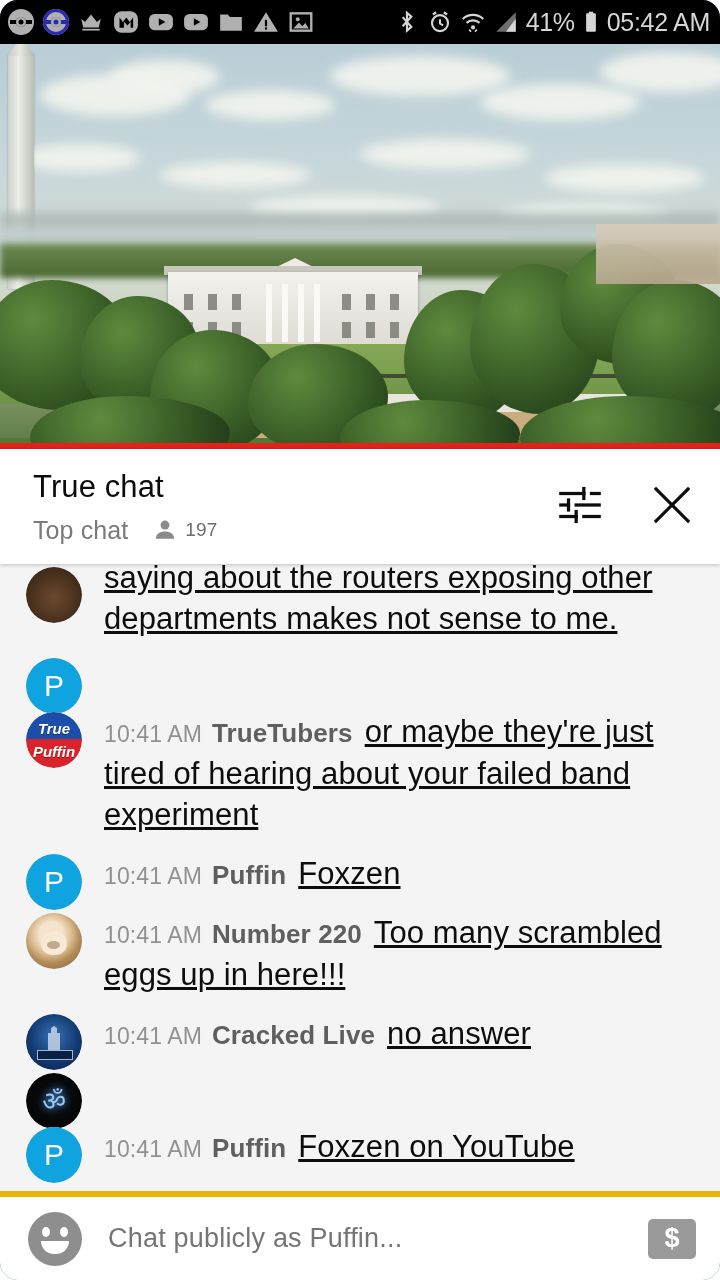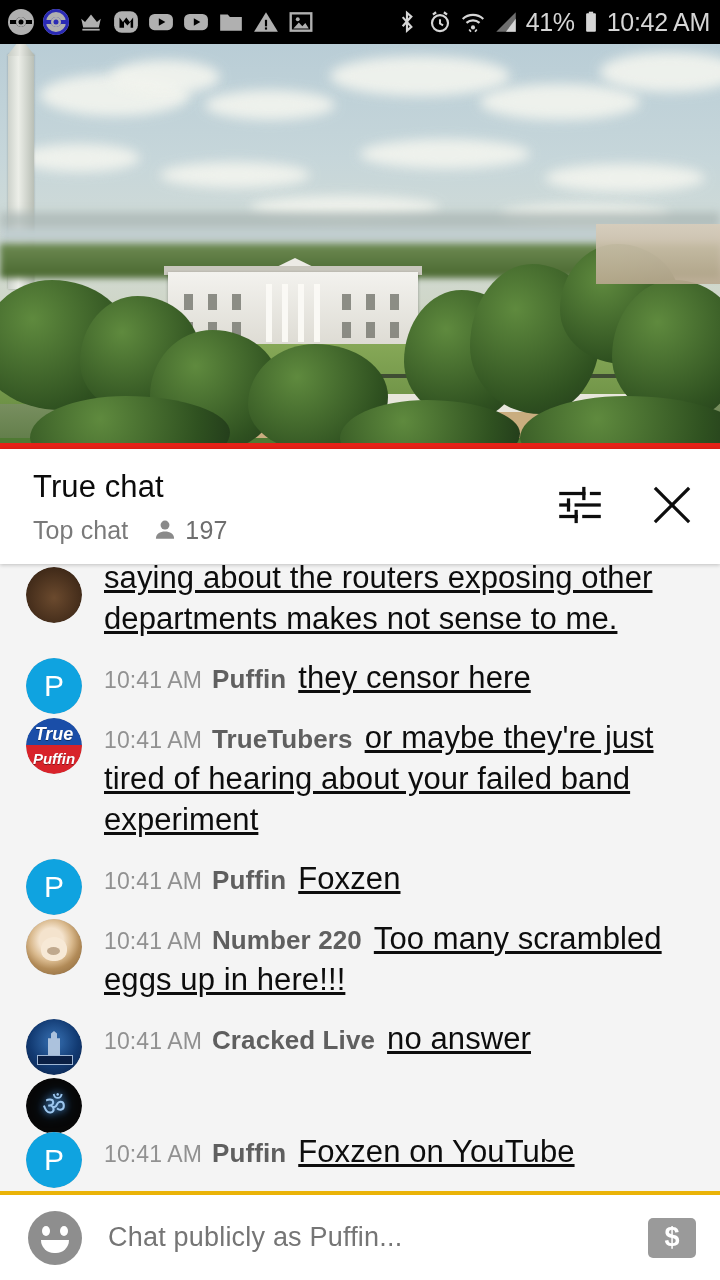--- a/index.html
+++ b/index.html
@@ -2,21 +2,21 @@
 <html><head>
 <meta charset="utf-8">
 <style>
   * { margin:0; padding:0; box-sizing:border-box; }
   html,body{
     width:720px; height:1280px; overflow:hidden;
     background:#fff;
     font-family:"Liberation Sans", sans-serif;
     -webkit-font-smoothing:antialiased;
   }
-  #app{ position:relative; width:720px; height:1280px; overflow:hidden; background:#0c4a6e; }
+  #app{ position:relative; width:720px; height:1280px; overflow:hidden; background:#0c4a6e;border-radius:18px; }
 
   
   .statusbar{
     position:absolute; top:0; left:0; width:720px; height:44px;
     background:#000; display:flex; align-items:center;
     padding:0 10px 0 8px;
   }
   .sb-left{ display:flex; align-items:center; gap:9px; flex:0 0 auto; }
   .sb-spacer{ flex:1 1 auto; }
   .sb-right{ display:flex; align-items:center; gap:7px; flex:0 0 auto; }
@@ -74,41 +74,41 @@
   .chatheader{
     position:absolute; top:449px; left:0; width:720px; height:115px;
     background:#fff; z-index:5;
     box-shadow:0 1px 4px rgba(0,0,0,.22);
     padding:22px 24px 0 33px;
   }
   .ch-title{ font-size:31px; color:#0b0b0b; font-weight:400; line-height:1.05; letter-spacing:.1px; }
   .ch-sub{ display:flex; align-items:center; margin-top:12px; }
   .ch-topchat{ font-size:25px; color:#7a7a7a; letter-spacing:.1px; }
   .ch-viewers{ display:flex; align-items:center; margin-left:24px; gap:7px; }
-  .ch-count{ font-size:25px; color:#6e6e6e; letter-spacing:.2px; }
+  .ch-count{ font-size:19px; color:#6e6e6e; letter-spacing:.2px; }
   .ch-actions{ position:absolute; right:22px; top:30px; display:flex; align-items:center; gap:40px; }
   .ch-btn{ width:52px; height:52px; display:flex; align-items:center; justify-content:center; }
 
   
   .msglist{
     position:absolute; top:449px; left:0; width:720px; height:742px;
     background:#f4f4f4; overflow:hidden; padding-top:108px;
   }
   .msg{ position:relative; padding:9px 24px 9px 104px; min-height:54px; }
   .avatar{
     position:absolute; left:26px; top:10px; width:56px; height:56px; border-radius:50%;
     overflow:hidden; background:#ccc; display:flex; align-items:center; justify-content:center;
   }
   .av-letter{ width:56px;height:56px;border-radius:50%;background:#0fa3e0;color:#fff;
      display:flex;align-items:center;justify-content:center;font-size:30px; }
   .av-truetubers{ width:56px;height:56px;border-radius:50%;
      background:linear-gradient(#1a4ea8 0 48%, #d8232a 48% 100%);
      display:flex;flex-direction:column;align-items:center;justify-content:center;
      line-height:1; }
-  .av-tt1{ color:#fff; font-size:18px; font-weight:bold; font-style:italic; margin-bottom:8px;
+  .av-tt1{ color:#fff; font-size:15px; font-weight:bold; font-style:italic; margin-bottom:8px;
      text-shadow:0 1px 0 rgba(0,0,0,.4); }
   .av-tt2{ color:#fff; font-size:15px; font-weight:bold; font-style:italic;
      text-shadow:0 1px 0 rgba(0,0,0,.4); }
   .av-photo{ width:56px;height:56px;border-radius:50%;
      background:radial-gradient(circle at 45% 38%, #f4e3cd 0 26%, #d9b98d 45%, #b28b58 62%, #7d5c33 100%); position:relative; }
   .av-photo::before{ content:""; position:absolute; left:15px; top:18px; width:26px; height:24px;
      border-radius:50% 50% 45% 45%; background:#f7e9d6; }
   .av-photo::after{ content:""; position:absolute; left:21px; top:28px; width:13px; height:8px;
      border-radius:50%; background:#8a6a46; opacity:.5; }
   .av-castle{ width:56px;height:56px;border-radius:50%;
@@ -127,21 +127,21 @@
   .mline{ font-size:0; line-height:1.33; }
   .mtime{ font-size:23px; color:#919191; letter-spacing:.1px; }
   .mauthor{ font-size:26px; color:#5f5f5f; font-weight:bold; letter-spacing:.1px; margin-left:10px; }
   .mtext{ font-size:31px; color:#0d0d0d; margin-left:12px; letter-spacing:.1px;text-decoration:underline; }
   .msg-clipped{ padding-top:0; min-height:0; }
   .msg-clipped .mline{ display:block; }
 
   
   .inputbar{
     position:absolute; left:0; bottom:0; width:720px; height:89px;
-    background:#fff; border-top:4px solid #eab308;
+    background:#fff; border-top:6px solid #eab308;
     display:flex; align-items:center; padding:0 24px 0 28px;
   }
   .emoji{ width:54px; height:54px; border-radius:50%; background:#8e8e8e; position:relative; flex:0 0 auto; }
   .emoji::before{ content:""; position:absolute; left:14px; top:15px; width:8px; height:10px;
       border-radius:50%; background:#fff; box-shadow:18px 0 0 #fff; }
   .emoji::after{ content:""; position:absolute; left:13px; top:29px; width:28px; height:13px;
       border-radius:0 0 15px 15px; background:#fff; }
   .chatfield{ flex:1 1 auto; margin-left:26px; font-size:27px; color:#8d8d8d; letter-spacing:.2px;
       border:none; outline:none; background:transparent; font-family:"Liberation Sans", sans-serif; }
   .superchat{ width:48px; height:40px; border-radius:5px; background:#9a9a9a; flex:0 0 auto;
@@ -228,21 +228,21 @@
             <path fill="#d6d6d6" d="M12 21h9V9z"></path>
           </svg>
       </div>
       <div class="sb-txt">41%</div>
       <div class="sb-ico" style="width:18px">
         <svg viewBox="0 0 12 24" style="width:18px">
             <rect x="4" y="2.5" width="4" height="2" fill="#d6d6d6"></rect>
             <rect x="1.5" y="4" width="9" height="17" rx="1" fill="#d6d6d6"></rect>
           </svg>
       </div>
-      <div class="sb-txt">10:42 AM</div>
+      <div class="sb-txt">05:42 AM</div>
     </div>
   </div>
 
   <div class="video">
     <div class="vid-sky"></div>
 
     <div class="cloud" style="left:40px;  top:30px;  width:150px; height:42px;"></div>
     <div class="cloud" style="left:110px; top:16px;  width:110px; height:34px;"></div>
     <div class="cloud" style="left:205px; top:46px;  width:130px; height:30px;"></div>
     <div class="cloud" style="left:330px; top:12px;  width:180px; height:40px;"></div>
@@ -314,25 +314,20 @@
       </div>
       <div class="mline">
         <span class="mtext" style="margin-left:0">saying about the routers exposing other departments makes not sense to me.</span>
       </div>
     </div>
 
     <div class="msg">
       <div class="avatar">
         <div class="av-letter">P</div>
       </div>
-      <div class="mline">
-        <span class="mtime">10:41 AM</span>
-        <span class="mauthor">Puffin</span>
-        <span class="mtext">they censor here</span>
-      </div>
     </div>
 
     <div class="msg">
       <div class="avatar">
         <div class="av-truetubers">
           <div class="av-tt1">True</div>
           <div class="av-tt2">Puffin</div>
         </div>
       </div>
       <div class="mline">

